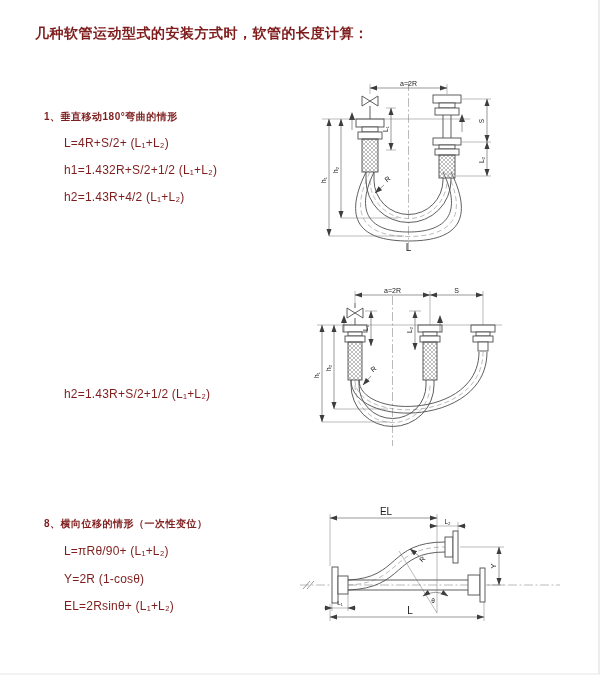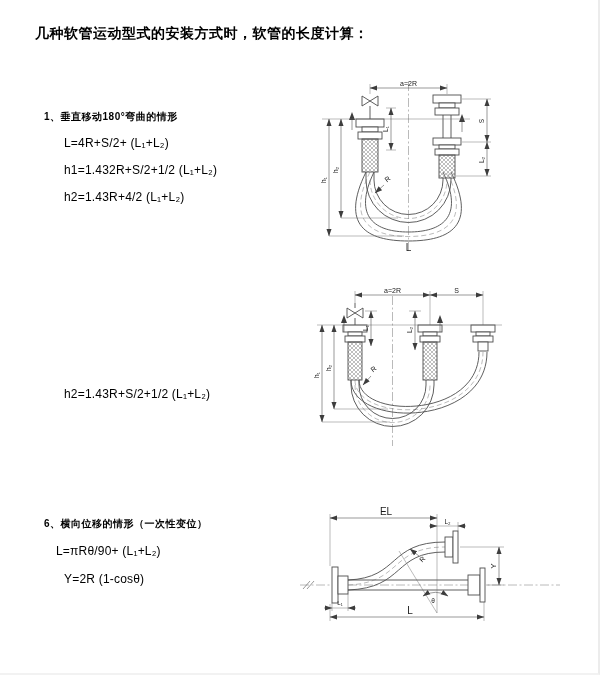--- a/index.html
+++ b/index.html
@@ -1,18 +1,18 @@
 <!DOCTYPE html>
 <html><head>
 <meta charset="utf-8">
 <style>
   html,body{margin:0;padding:0;background:#fff;}
   .page{
     position:relative;width:600px;height:675px;background:#ffffff;
-    font-family:"Liberation Sans","DejaVu Sans",sans-serif;color:#000000;
+    font-family:"Liberation Sans","DejaVu Sans",sans-serif;color:#7f1d1d;
     overflow:hidden;border-right:2px solid #ececec;border-bottom:2px solid #f2f2f2;
     box-sizing:border-box;
   }
   .doc-title{position:absolute;left:35px;top:25px;font-size:14px;font-weight:bold;letter-spacing:.5px;}
   .sec-heading{position:absolute;font-size:10px;font-weight:bold;letter-spacing:.5px;}
   .formula{position:absolute;font-size:12px;letter-spacing:.2px;}
   svg.diagram{position:absolute;}
   svg text{font-family:"Liberation Sans","DejaVu Sans",sans-serif;fill:#1a1a1a;}
   .ln{stroke:#4d4d4d;stroke-width:.9;fill:none;}
   .thin{stroke:#555;stroke-width:.6;fill:none;}
@@ -29,23 +29,24 @@
 
   <div class="doc-title">几种软管运动型式的安装方式时，软管的长度计算：</div>
 
   <div class="sec-heading" style="left:44px;top:110px">1、垂直移动180°弯曲的情形</div>
   <div class="formula" style="left:64px;top:136px">L=4R+S/2+ (L₁+L₂)</div>
   <div class="formula" style="left:64px;top:163px">h1=1.432R+S/2+1/2 (L₁+L₂)</div>
   <div class="formula" style="left:64px;top:190px">h2=1.43R+4/2 (L₁+L₂)</div>
 
   <div class="formula" style="left:64px;top:387px">h2=1.43R+S/2+1/2 (L₁+L₂)</div>
 
-  <div class="sec-heading" style="left:44px;top:517px">6、横向位移的情形（一次性变位）</div>
-  <div class="formula" style="left:56px;top:544px">L=πRθ/90+ (L₁+L₂)</div>
+  <div class="sec-heading" style="left:44px;top:517px">8、横向位移的情形（一次性变位）</div>
+  <div class="formula" style="left:64px;top:544px">L=πRθ/90+ (L₁+L₂)</div>
   <div class="formula" style="left:64px;top:572px">Y=2R (1-cosθ)</div>
+  <div class="formula" style="left:64px;top:599px">EL=2Rsinθ+ (L₁+L₂)</div>
 
   <svg class="diagram" style="left:303px;top:70px" width="292" height="190" viewBox="303 70 292 190">
     <defs>
       <pattern id="b1" width="4" height="4" patternUnits="userSpaceOnUse">
         <path d="M0,4 L4,0 M0,0 L4,4" stroke="#8a8a8a" stroke-width="0.55"></path>
       </pattern>
       <marker id="a1" markerWidth="9" markerHeight="8" refX="7.2" refY="4" orient="auto-start-reverse" markerUnits="userSpaceOnUse">
         <path d="M0,1.4 L7.5,4 L0,6.6 Z" fill="#3d3d3d"></path>
       </marker>
     </defs>

